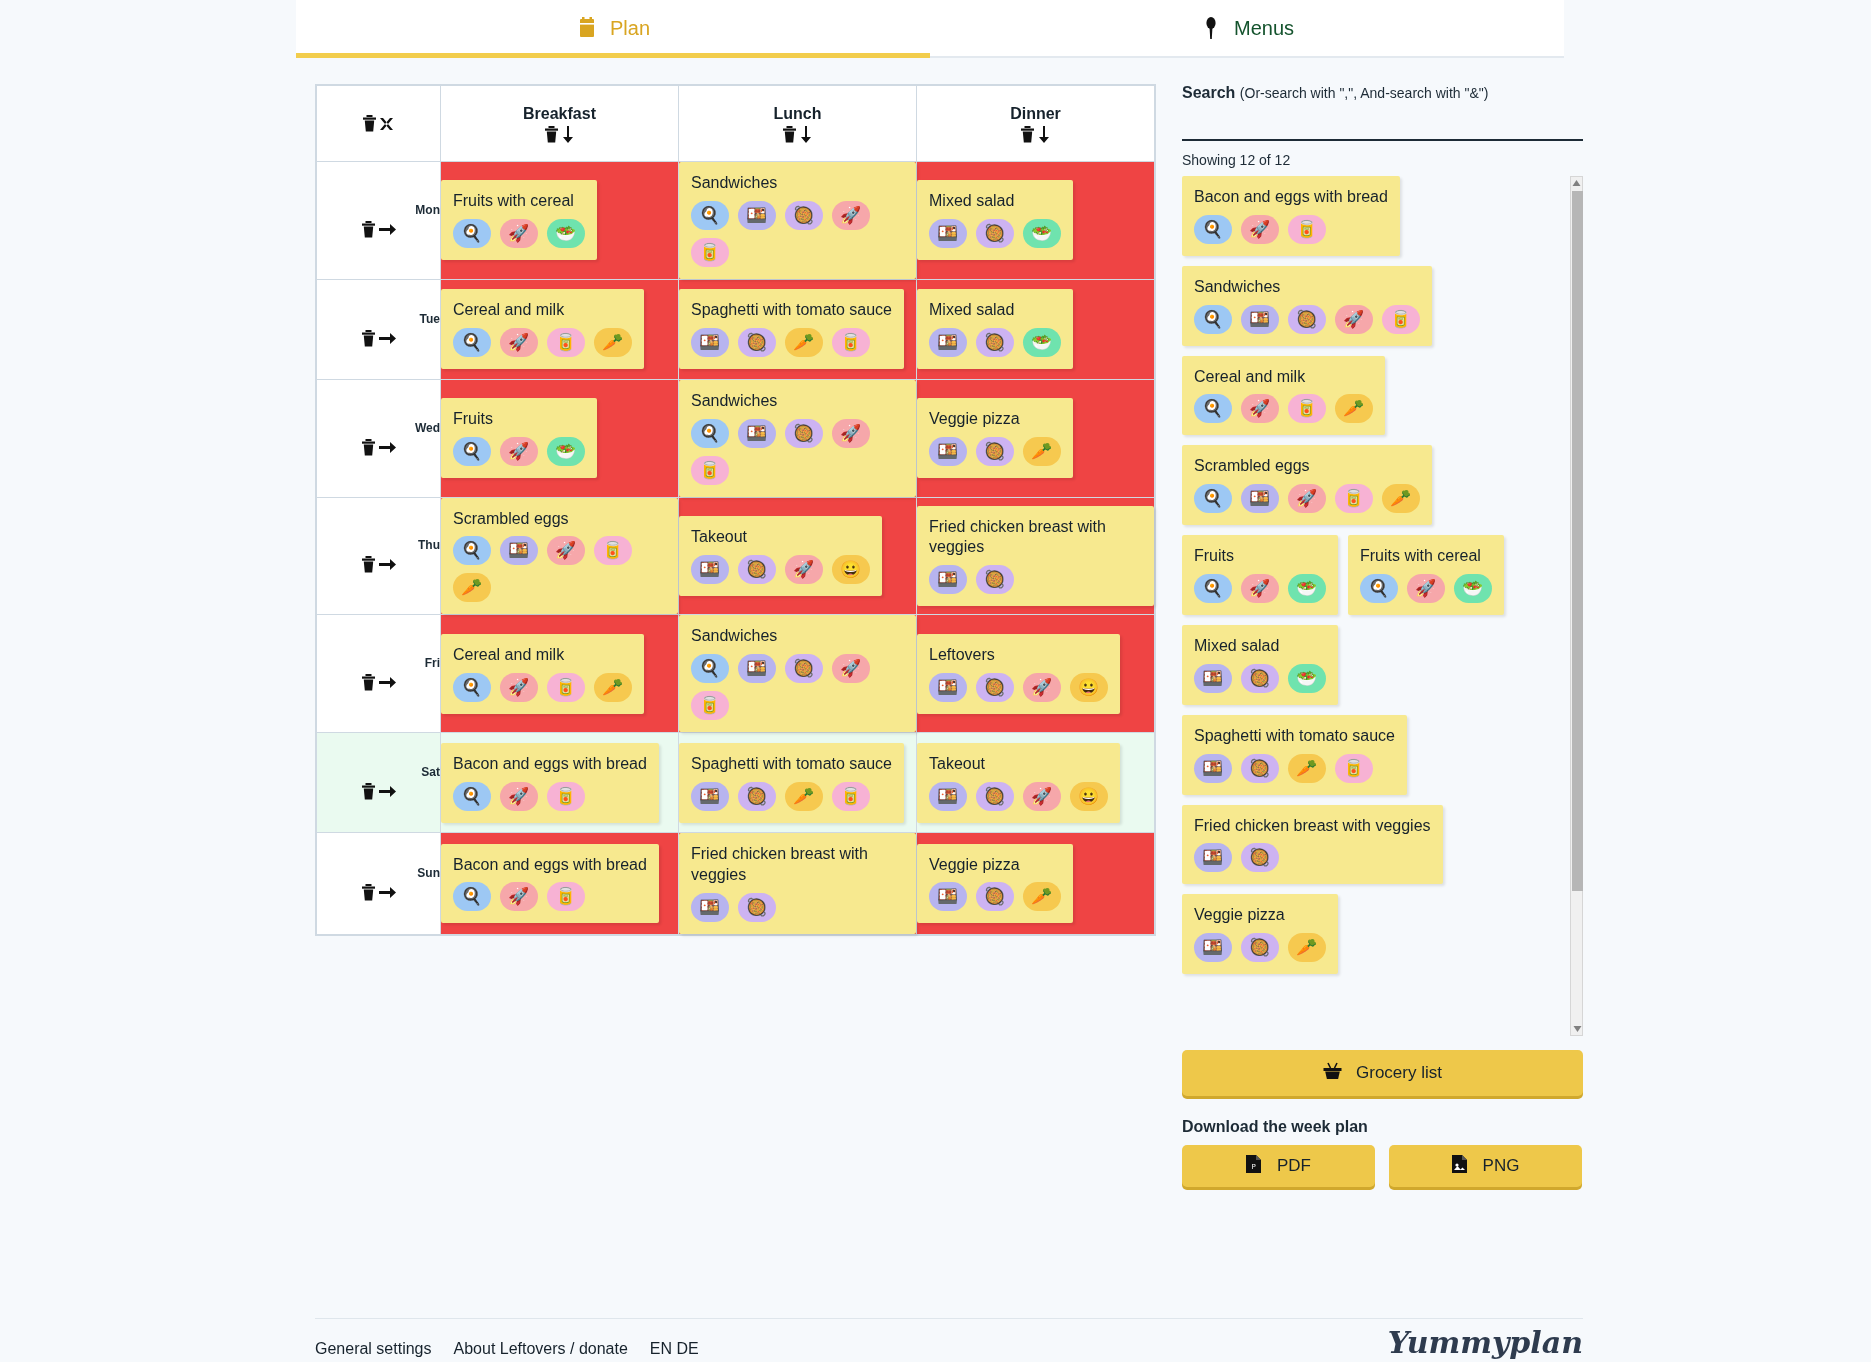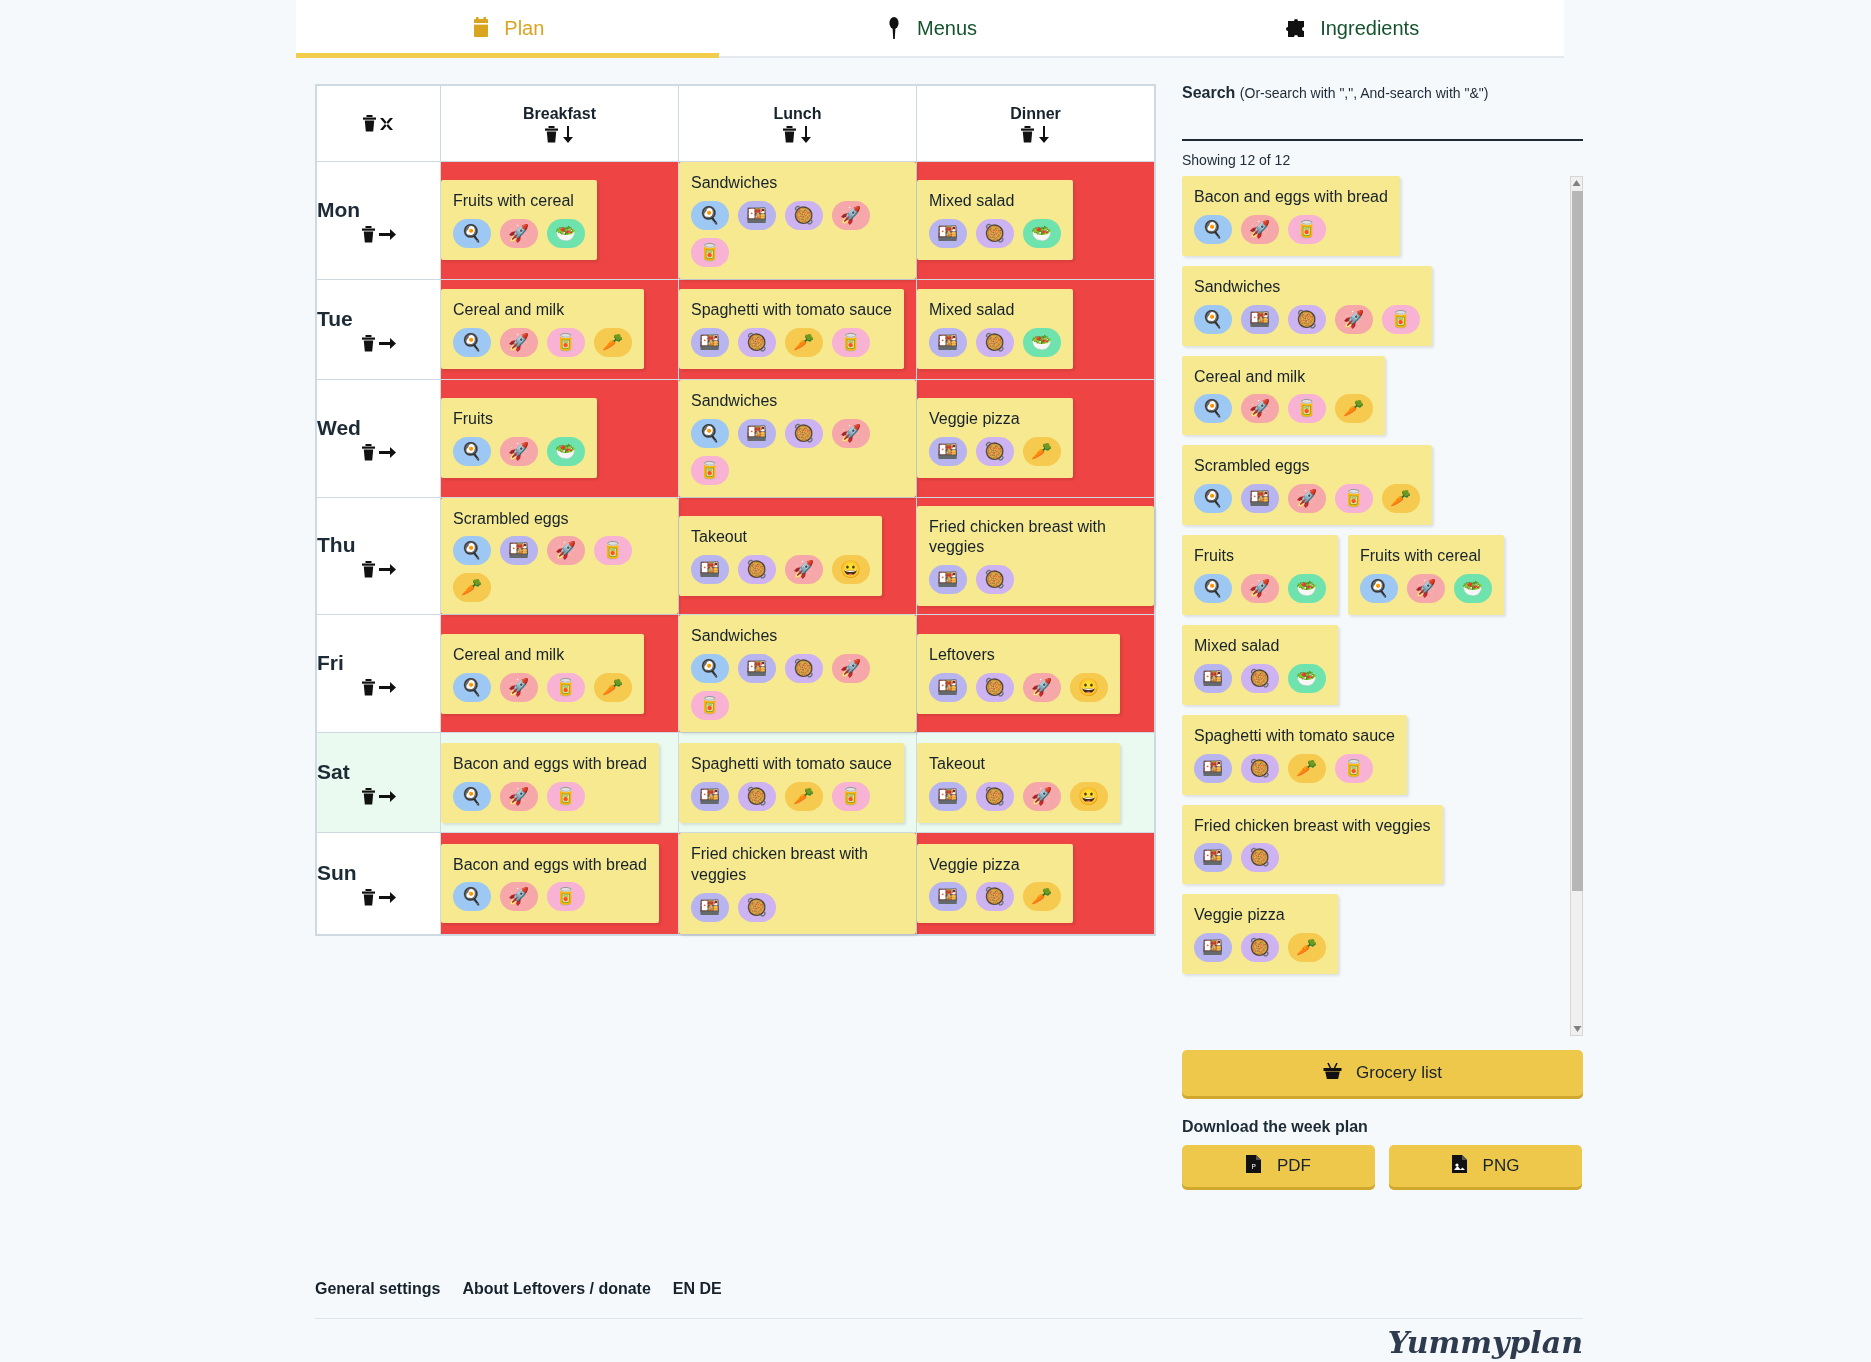--- a/index.html
+++ b/index.html
@@ -47,21 +47,21 @@
   table.plan thead th {
     height: 76px; text-align: center; font-size: 16px; font-weight: bold;
     color: #16222c; background: #fff;
   }
   .thead-lbl { display:block; margin-bottom: 3px; }
   .hdr-icons { display: flex; align-items: center; justify-content: center; gap: 2px; }
   .icon-btn { display: inline-flex; align-items: center; justify-content: center; cursor: pointer; }
   .icon-btn svg { display: block; }
 
   td.daycell {
-    text-align: left; font-size: 21px; font-weight: bold; background: #fff;
+    text-align: right; font-size: 12px; font-weight: bold; background: #fff;
   }
   tr.weekend td { background: #eafaf0; }
   tr.weekend td.daycell { background: #eafaf0; }
   .day-lbl { display:block; margin-bottom: 4px; }
   .day-icons { display:flex; align-items:center; justify-content:center; gap:3px; }
 
   td.mealcell { padding: 10px 10px 12px 10px; vertical-align: top; height: 100px; }
   .mealwrap { display:flex; align-items:center; min-height: 82px; }
 
   .card {
@@ -122,21 +122,21 @@
   }
   .dl-title { font-size: 16px; font-weight: bold; margin: 22px 0 9px 0; }
   .dl-row { display: flex; gap: 14px; }
   .dlbtn {
     width: 193px; height: 42px; border: none; border-radius: 5px;
     background: #eec84a; box-shadow: 0 3px 0 #d0a82d;
     font-size: 17px; font-family: "Liberation Sans", sans-serif; color: #16222c;
     display:flex; align-items:center; justify-content:center; gap: 16px; cursor:pointer;
   }
   .footdiv { position:absolute; left: 315px; top: 1318px; width: 1268px; height: 1px; background: #dfe6ec; }
-  .footlinks { position: absolute; left: 315px; top: 1280px; display: flex; gap: 22px; font-size: 16px; font-weight: bold; }
+  .footlinks { position: absolute; left: 315px; top: 1340px; display: flex; gap: 22px; font-size: 16px; }
   .footlinks a { color: #16222c; text-decoration: none; cursor: pointer; }
   .brand {
     position: absolute; right: 288px; top: 1325px; font-size: 30px;
     font-family: "DejaVu Serif", serif; font-style: italic; font-weight: bold;
     color: #2e3b4e;
     margin-left: 8px;
   }
 </style>
 </head>
 <body>
@@ -156,28 +156,20 @@
       <span>Plan</span>
     </div>
     <div class="tab">
       <span class="ic">
         <svg width="16" height="22" viewBox="0 0 16 22">
             <ellipse cx="8" cy="6" rx="4.6" ry="6" fill="#111"></ellipse>
             <path d="M6.6 11 L9.4 11 L8.8 22 L7.2 22 Z" fill="#111"></path>
           </svg>
       </span>
       <span>Menus</span>
-    </div>
-    <div class="tab">
-      <span class="ic">
-        <svg width="22" height="22" viewBox="0 0 22 22">
-            <path d="M2 4h6a2 2 0 1 1 4 0h6v6a2 2 0 1 0 0 4v6h-6a2 2 0 1 0-4 0H2v-6a2 2 0 1 1 0-4V4z" fill="#111"></path>
-          </svg>
-      </span>
-      <span>Ingredients</span>
     </div>
   </div>
 
   <div class="content">
 
     <div class="planner">
       <table class="plan">
         <colgroup>
             <col class="daycol">
             <col>

